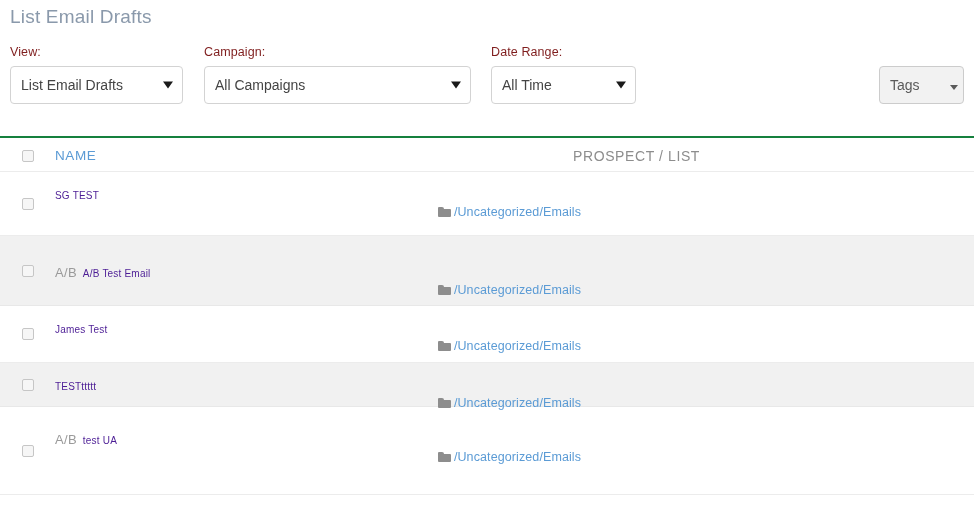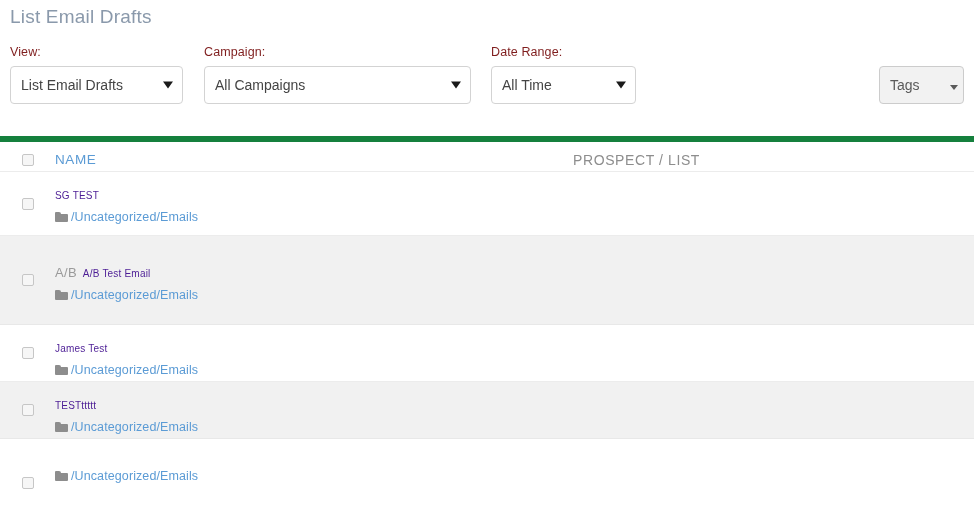--- a/index.html
+++ b/index.html
@@ -90,21 +90,21 @@
   .f-date     { left: 491px; width: 145px; }
   .f-filter   { left: 657px; width: 199px; }
   .f-tags     { left: 879px; width: 85px;  top: 22px; }
 
   
   .table { position: absolute; left: 0; top: 136px; width: 974px; }
 
   .thead {
     position: relative;
     height: 36px;
-    border-top: 6px solid #15803d;
+    border-top: 2px solid #15803d;
     border-bottom: 1px solid #ececec;
   }
   .th-name {
     position: absolute;
     left: 55px; top: 10px;
     font-size: 13.5px;
     color: #5b9bd5;
     letter-spacing: 0.6px;
   }
   .th-prospect {
@@ -146,21 +146,21 @@
     font-size: 10px;
     text-decoration: none;
     letter-spacing: 0.2px;
     cursor: pointer;
   }
 
   .row-path-line {
     display: flex;
     align-items: center;
     line-height: 16px;
-    margin-top: 5px;
+    justify-content: center;
   }
   .folder-icon {
     position: relative;
     display: inline-block;
     width: 13px;
     height: 10px;
     margin-right: 3px;
     flex: 0 0 auto;
   }
   .folder-icon::before {
@@ -242,53 +242,54 @@
         <div class="row" style="height: 64px;">
           <span class="chk"></span>
           <div class="row-body" style="top: 14px;">
             <div class="row-name-line"><a class="row-name">SG TEST</a></div>
             <div class="row-path-line">
               <span class="folder-icon"></span>
               <a class="row-path">/Uncategorized/Emails</a>
             </div>
           </div>
         </div>
-        <div class="row alt" style="height: 89px;">
+        <div class="row alt" style="height: 70px;">
           <span class="chk"></span>
           <div class="row-body" style="top: 28px;">
             <div class="row-name-line"><span class="ab-tag">A/B</span><a class="row-name">A/B Test Email</a></div>
             <div class="row-path-line">
               <span class="folder-icon"></span>
               <a class="row-path">/Uncategorized/Emails</a>
             </div>
           </div>
         </div>
         <div class="row" style="height: 57px;">
           <span class="chk"></span>
           <div class="row-body" style="top: 14px;">
             <div class="row-name-line"><a class="row-name">James Test</a></div>
             <div class="row-path-line">
               <span class="folder-icon"></span>
               <a class="row-path">/Uncategorized/Emails</a>
             </div>
           </div>
         </div>
-        <div class="row alt" style="height: 57px;">
+        <div class="row alt" style="height: 44px;">
           <span class="chk"></span>
           <div class="row-body" style="top: 14px;">
             <div class="row-name-line"><a class="row-name">TESTttttt</a></div>
             <div class="row-path-line">
               <span class="folder-icon"></span>
               <a class="row-path">/Uncategorized/Emails</a>
             </div>
           </div>
         </div>
         <div class="row" style="height: 88px;">
           <span class="chk"></span>
           <div class="row-body" style="top: 24px;">
+            <div class="row-name-line"><span class="ab-tag">A/B</span><a class="row-name">test UA</a></div>
             <div class="row-path-line">
               <span class="folder-icon"></span>
               <a class="row-path">/Uncategorized/Emails</a>
             </div>
           </div>
         </div>
       </div>
 
   </div>
 

